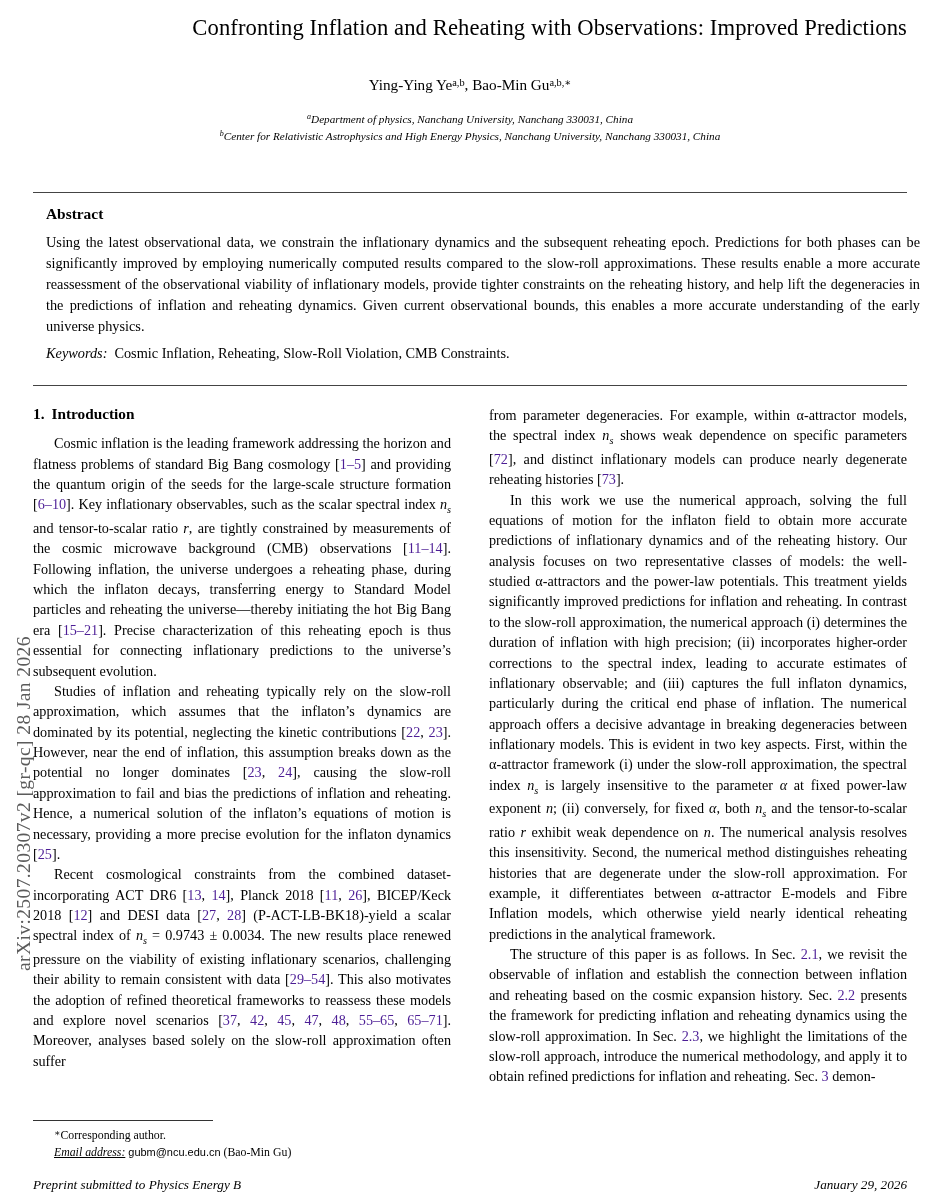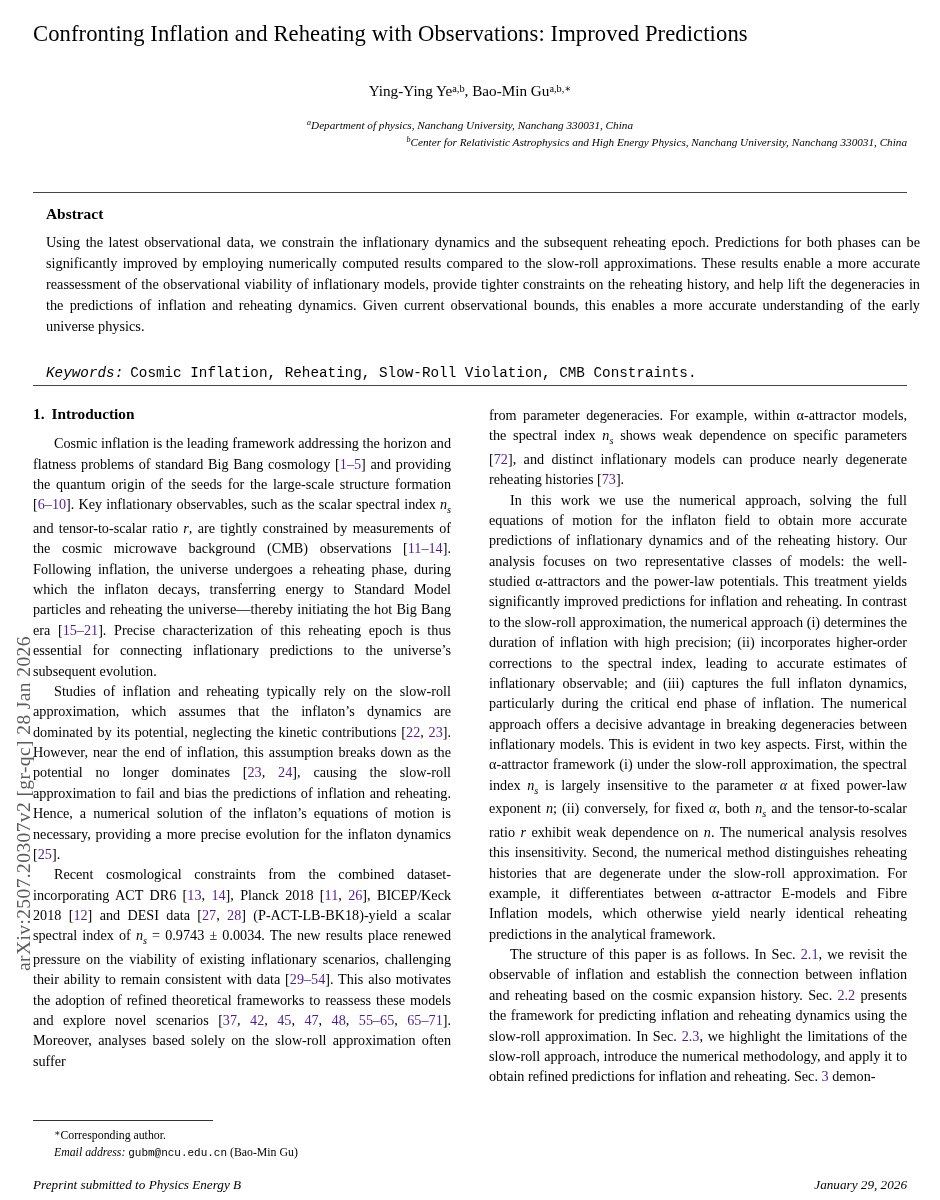--- a/index.html
+++ b/index.html
@@ -38,22 +38,22 @@
   
   .content {
     position: absolute;
     left: 33px;
     top: 0;
     width: 874px;
     height: 1200px;
   }
   .title {
     margin: 0;
-    padding-top: 20px;
-    text-align: left;
+    padding-top: 14px;
+    text-align: right;
     font-size: 22.6px;
     font-weight: normal;
     letter-spacing: 0.1px;
     line-height: 1.2;
   }
   .authors {
     margin: 0;
     padding-top: 35px;
     text-align: center;
     font-size: 15.2px;
@@ -61,21 +61,21 @@
   .authors sup { font-size: 0.68em; vertical-align: 0.42em; }
 
   .affil {
     margin: 0;
     padding-top: 17px;
     text-align: center;
     font-style: italic;
     font-size: 11.2px;
     line-height: 1.42;
   }
-  .affil .line2 { display: block; text-align: right; }
+  .affil .line2 { display: block; }
   .affil sup { font-style: italic; font-size: 0.72em; vertical-align: 0.45em; }
 
   
   .rule {
     position: absolute;
     left: 0;
     width: 874px;
     border: 0;
     border-top: 1.3px solid #444;
     margin: 0;
@@ -97,23 +97,22 @@
   }
   .abstract-body {
     font-size: 14.3px;
     line-height: 1.465;
     text-align: justify;
     margin: 0;
     hyphens: none;
   }
   .keywords {
     font-size: 14.3px;
-    margin: 26px 0 0 0;
+    margin: 6px 0 0 0;
     line-height: 1.4;
-    font-family: Liberation Mono, monospace;
   }
   .keywords .kw-label { font-style: italic; }
   .keywords .kw-gap { display: inline-block; width: 7px; }
 
   
   .cols {
     position: absolute;
     left: 0;
     top: 405px;
     width: 874px;
@@ -165,22 +164,22 @@
     border-top: 1.1px solid #333;
     margin: 0 0 6px 0;
   }
   .footnote p {
     margin: 0;
     font-size: 11.8px;
     line-height: 1.45;
     padding-left: 21px;
   }
   .footnote sup { font-size: 0.8em; vertical-align: 0.35em; }
-  .fn-label { font-style: italic; }
-  .mono { font-family: Liberation Mono, monospace; font-size: 0.93em; }
+  .fn-label { font-style: italic; text-decoration: underline; }
+  .mono { font-family: Liberation Sans, sans-serif; font-size: 0.93em; }
 
   
   .pagefoot {
     position: absolute;
     left: 0;
     top: 1177px;
     width: 874px;
     font-style: italic;
     font-size: 13.2px;
   }

